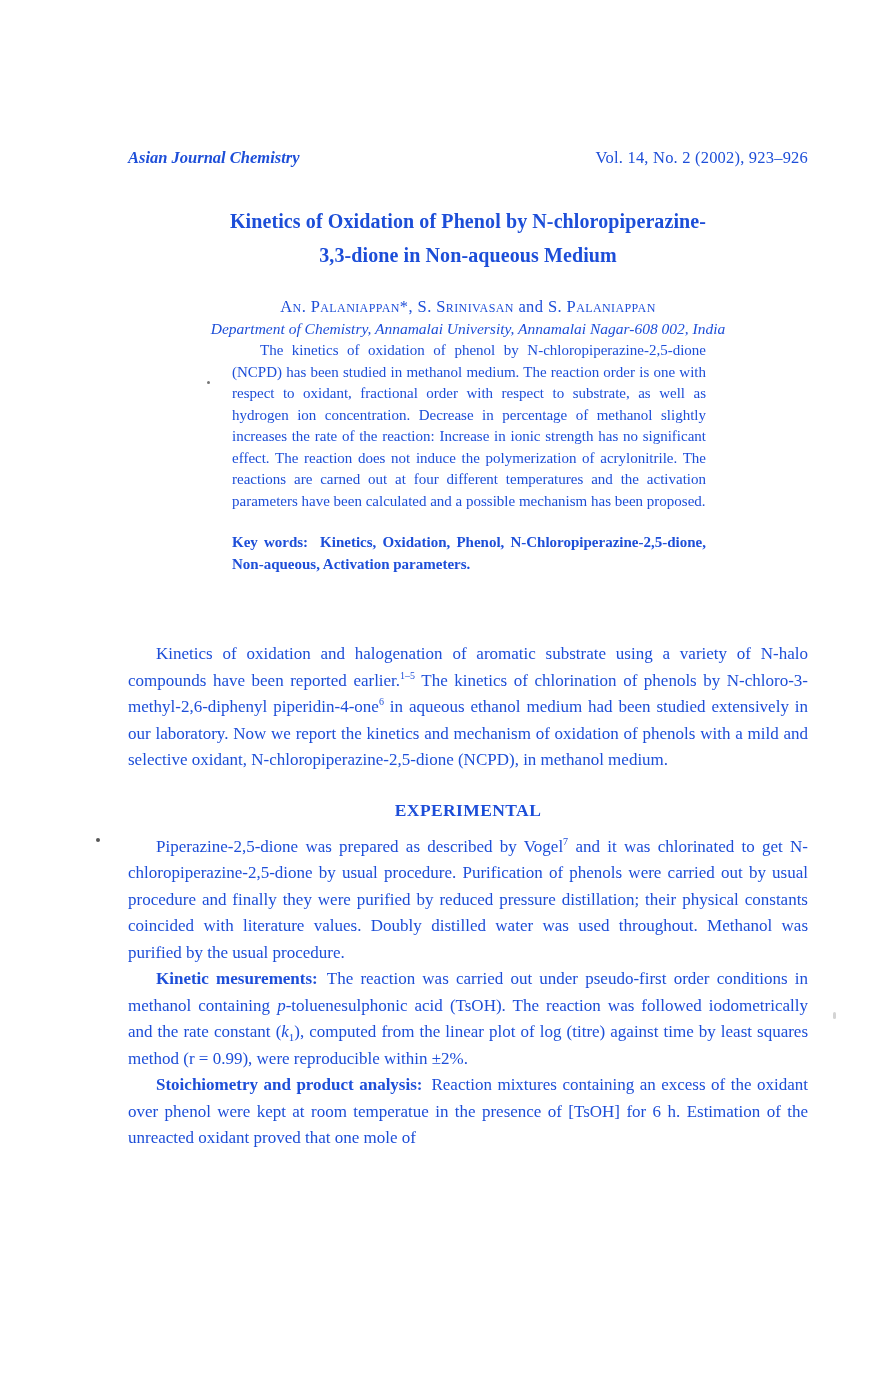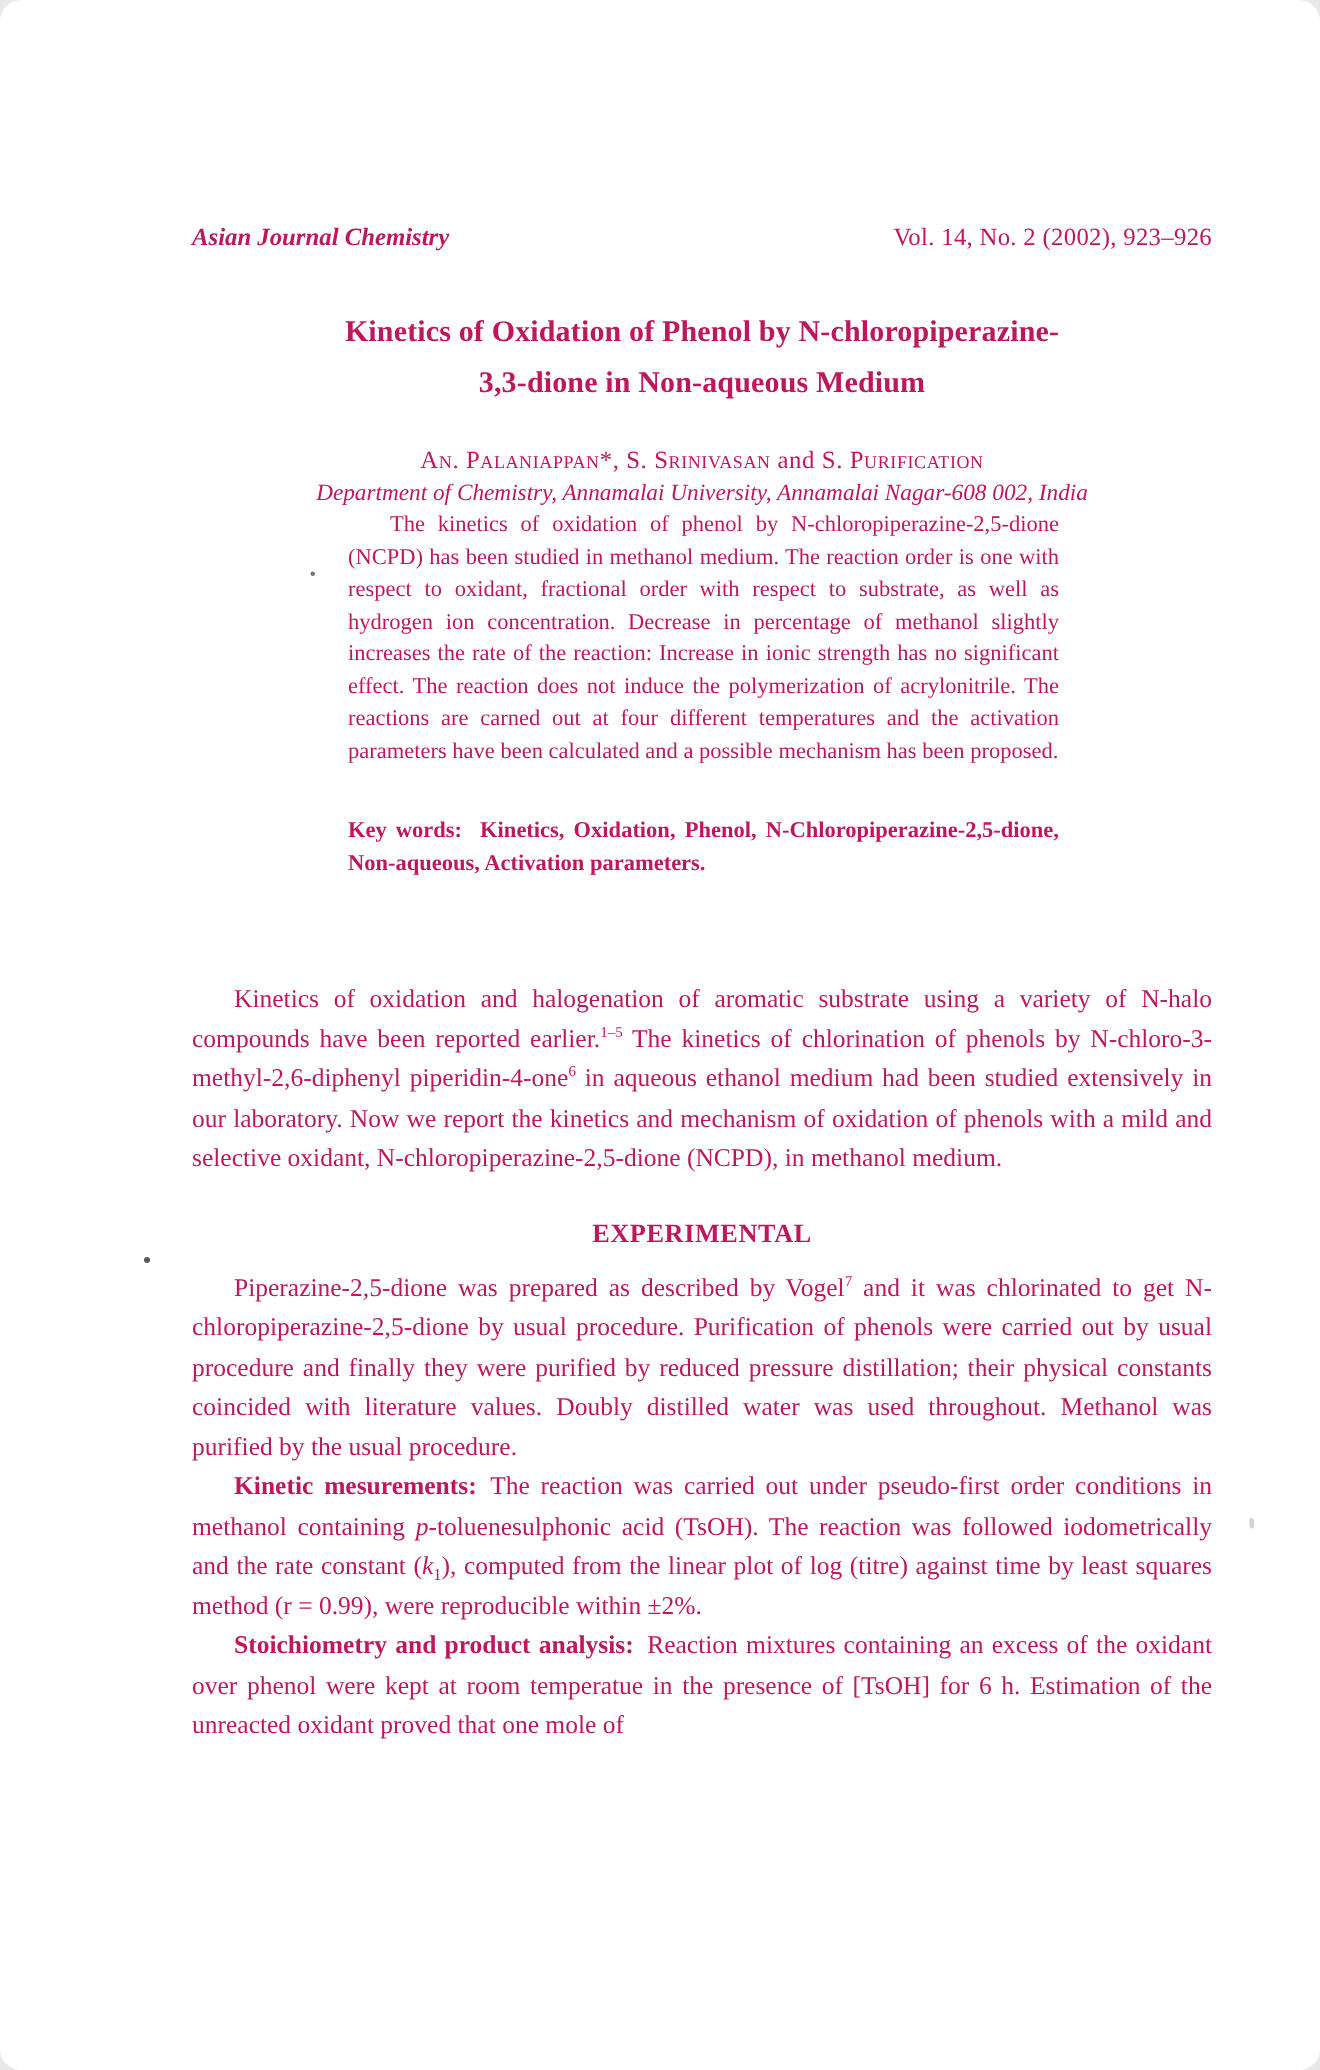--- a/index.html
+++ b/index.html
@@ -5,24 +5,23 @@
   html, body { margin: 0; padding: 0; }
   body {
     background: #e8e8e8;
     font-family: "Liberation Serif", "DejaVu Serif", serif;
   }
   .page {
     position: relative;
     width: 880px;
     height: 1380px;
     background: #ffffff;
-    color: #be185d;
+    color: #1d4ed8;
     overflow: hidden;
     margin: 0 auto;
-    border-radius: 14px;
   }
   .content {
     padding: 148px 72px 0 128px; 
   }
   
   .journal-row {
     display: flex;
     justify-content: space-between;
     align-items: baseline;
     font-size: 16.5px;
@@ -66,21 +65,21 @@
     width: 474px;
     font-size: 15px;
     line-height: 21.5px;
     text-align: justify;
   }
   .abstract-block p {
     margin: 0;
     text-indent: 28px;
   }
   .keywords-block {
-    margin-top: 32px;
+    margin-top: 20px;
     margin-left: 104px;
     width: 474px;
     font-size: 15px;
     line-height: 21.5px;
     text-align: justify;
     font-weight: 700;
   }
   .keywords-label { margin-right: 12px; }
   
   .body-para {
@@ -139,21 +138,21 @@
 
     <div class="title-block">
       <div>Kinetics of Oxidation of Phenol by N-chloropiperazine-</div>
       <div>3,3-dione in Non-aqueous Medium</div>
     </div>
 
     <div class="authors-line">
       <span class="smallcaps">An. Palaniappan*,</span>
       <span class="smallcaps">S. Srinivasan</span>
       <span>and</span>
-      <span class="smallcaps">S. Purification</span>
+      <span class="smallcaps">S. Palaniappan</span>
     </div>
 
     <div class="affiliation">Department of Chemistry, Annamalai University, Annamalai Nagar-608 002, India</div>
 
     <div class="abstract-block">
       <p>The kinetics of oxidation of phenol by N-chloropiperazine-2,5-dione (NCPD) has been studied in methanol medium. The reaction order is one with respect to oxidant, fractional order with respect to substrate, as well as hydrogen ion concentration. Decrease in percentage of methanol slightly increases the rate of the reaction: Increase in ionic strength has no significant effect. The reaction does not induce the polymerization of acrylonitrile. The reactions are carned out at four different temperatures and the activation parameters have been calculated and a possible mechanism has been proposed.</p>
     </div>
 
     <div class="keywords-block">
       <span class="keywords-label">Key words:</span><span>Kinetics, Oxidation, Phenol, N-Chloropiperazine-2,5-dione, Non-aqueous, Activation parameters.</span>

